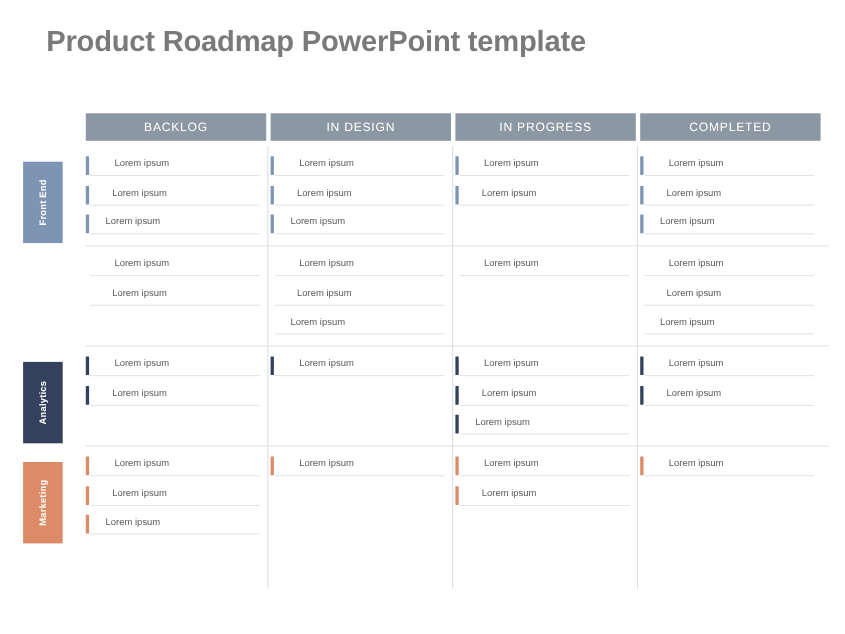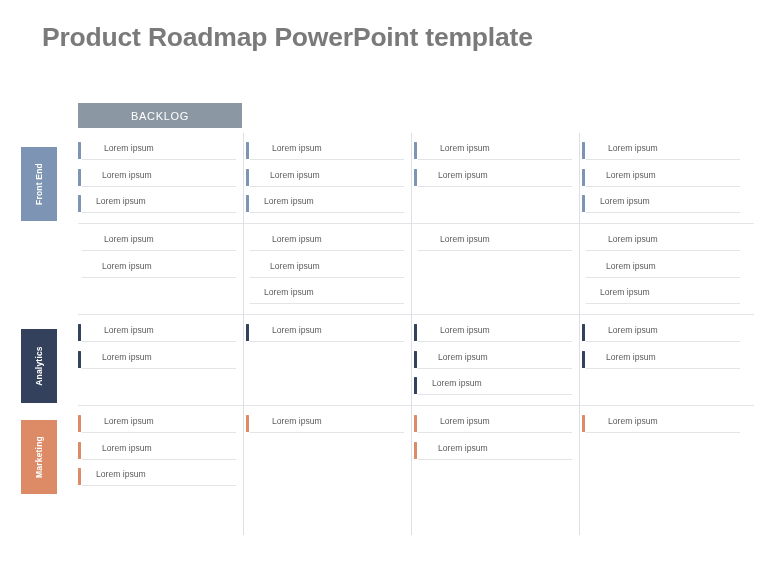--- a/index.html
+++ b/index.html
@@ -238,20 +238,23 @@
             </div>
             <div class="card" style="top: 53px; width: 164px;">
               <div class="card-bar" style="background: rgb(221, 138, 102);"></div>
               <div class="card-text" style="left: 18px; color: rgb(92, 92, 92);">Lorem ipsum</div>
               <div class="card-rule" style="background: rgb(226, 228, 231);"></div>
             </div>
           </div>
         </div>
       </div>
       <div class="column" style="left: 168px; width: 164px;">
+        <div class="col-header" style="background: rgb(139, 151, 163);">
+          <div class="col-header-text">IN DESIGN</div>
+        </div>
         <div class="col-body">
           <div class="cell" style="top: 8px; height: 91px;">
             <div class="card" style="top: 0px; width: 164px;">
               <div class="card-bar" style="background: rgb(126, 148, 180);"></div>
               <div class="card-text" style="left: 26px; color: rgb(92, 92, 92);">Lorem ipsum</div>
               <div class="card-rule" style="background: rgb(226, 228, 231);"></div>
             </div>
             <div class="card" style="top: 26.5px; width: 164px;">
               <div class="card-bar" style="background: rgb(126, 148, 180);"></div>
               <div class="card-text" style="left: 24px; color: rgb(92, 92, 92);">Lorem ipsum</div>
@@ -291,20 +294,23 @@
             <div class="card" style="top: 0px; width: 164px;">
               <div class="card-bar" style="background: rgb(221, 138, 102);"></div>
               <div class="card-text" style="left: 26px; color: rgb(92, 92, 92);">Lorem ipsum</div>
               <div class="card-rule" style="background: rgb(226, 228, 231);"></div>
             </div>
           </div>
         </div>
       </div>
       <div class="col-sep" style="left: 165px; height: 402px; background: rgb(220, 223, 227);"></div>
       <div class="column" style="left: 336px; width: 164px;">
+        <div class="col-header" style="background: rgb(139, 151, 163);">
+          <div class="col-header-text">IN PROGRESS</div>
+        </div>
         <div class="col-body">
           <div class="cell" style="top: 8px; height: 91px;">
             <div class="card" style="top: 0px; width: 164px;">
               <div class="card-bar" style="background: rgb(126, 148, 180);"></div>
               <div class="card-text" style="left: 26px; color: rgb(92, 92, 92);">Lorem ipsum</div>
               <div class="card-rule" style="background: rgb(226, 228, 231);"></div>
             </div>
             <div class="card" style="top: 26.5px; width: 164px;">
               <div class="card-bar" style="background: rgb(126, 148, 180);"></div>
               <div class="card-text" style="left: 24px; color: rgb(92, 92, 92);">Lorem ipsum</div>
@@ -344,20 +350,23 @@
             <div class="card" style="top: 26.5px; width: 164px;">
               <div class="card-bar" style="background: rgb(221, 138, 102);"></div>
               <div class="card-text" style="left: 24px; color: rgb(92, 92, 92);">Lorem ipsum</div>
               <div class="card-rule" style="background: rgb(226, 228, 231);"></div>
             </div>
           </div>
         </div>
       </div>
       <div class="col-sep" style="left: 333px; height: 402px; background: rgb(220, 223, 227);"></div>
       <div class="column" style="left: 504px; width: 164px;">
+        <div class="col-header" style="background: rgb(139, 151, 163);">
+          <div class="col-header-text">COMPLETED</div>
+        </div>
         <div class="col-body">
           <div class="cell" style="top: 8px; height: 91px;">
             <div class="card" style="top: 0px; width: 164px;">
               <div class="card-bar" style="background: rgb(126, 148, 180);"></div>
               <div class="card-text" style="left: 26px; color: rgb(92, 92, 92);">Lorem ipsum</div>
               <div class="card-rule" style="background: rgb(226, 228, 231);"></div>
             </div>
             <div class="card" style="top: 26.5px; width: 164px;">
               <div class="card-bar" style="background: rgb(126, 148, 180);"></div>
               <div class="card-text" style="left: 24px; color: rgb(92, 92, 92);">Lorem ipsum</div>

